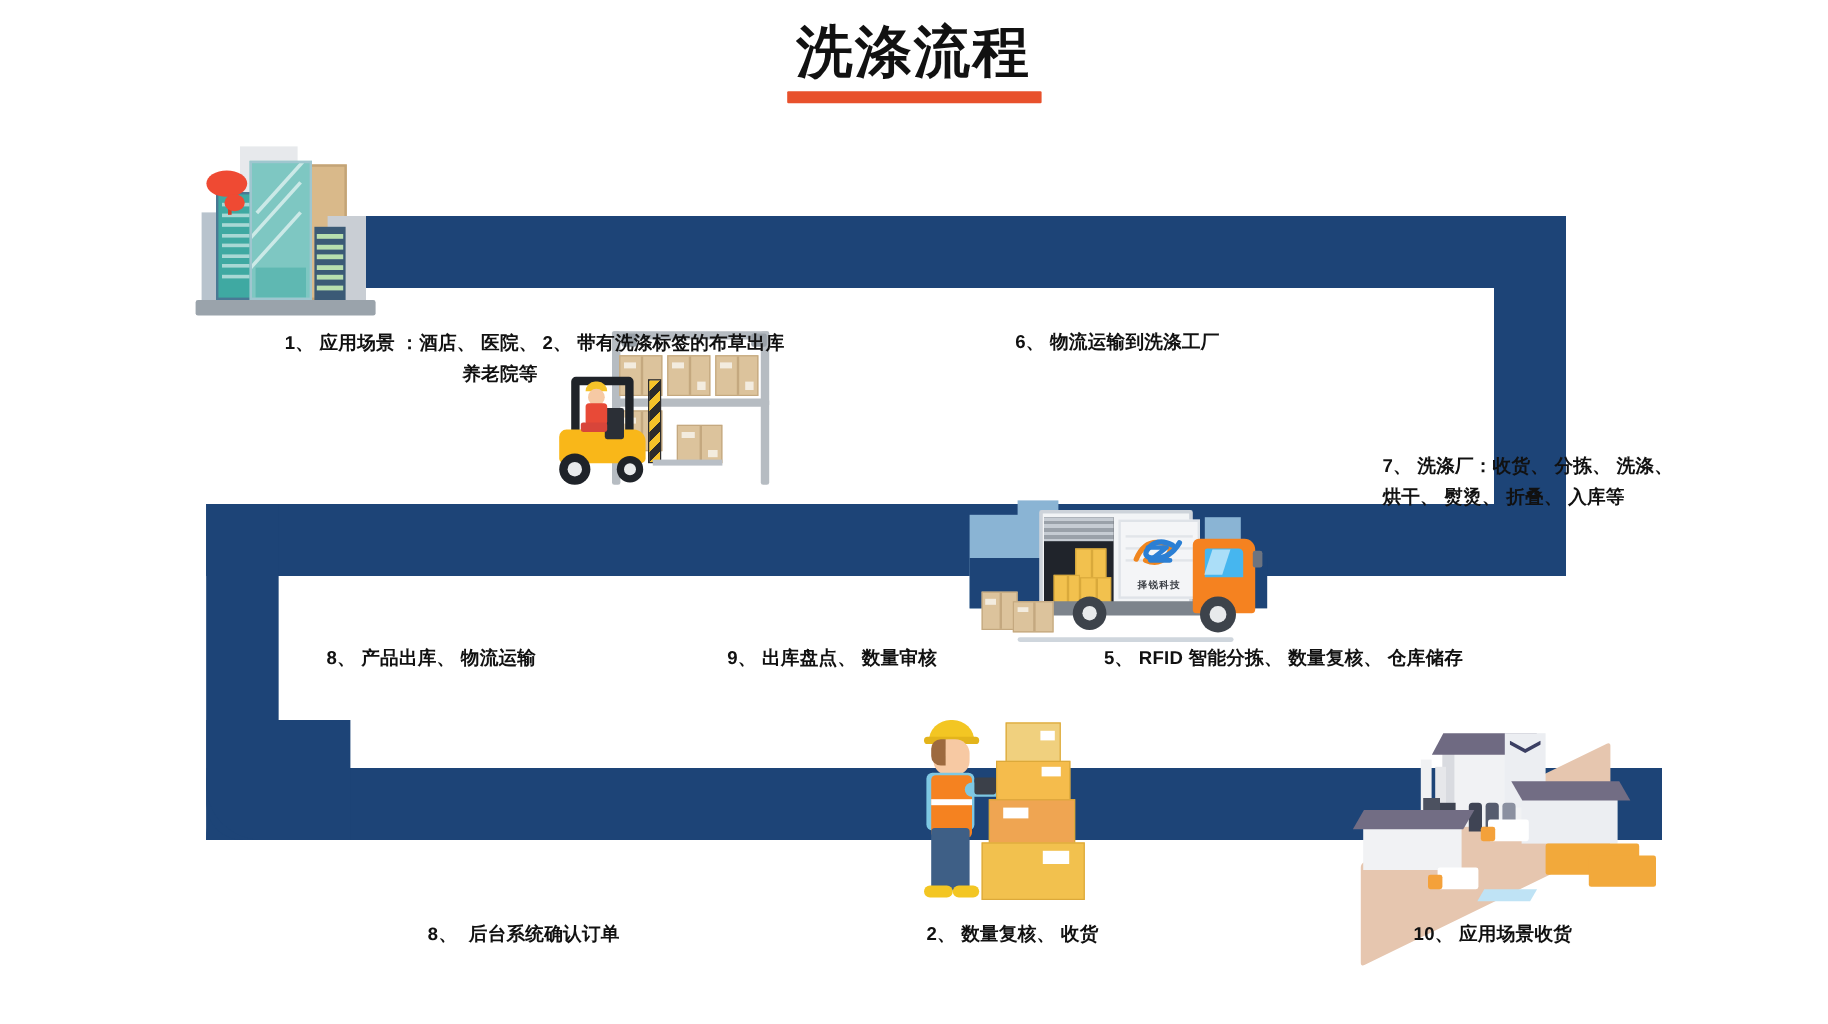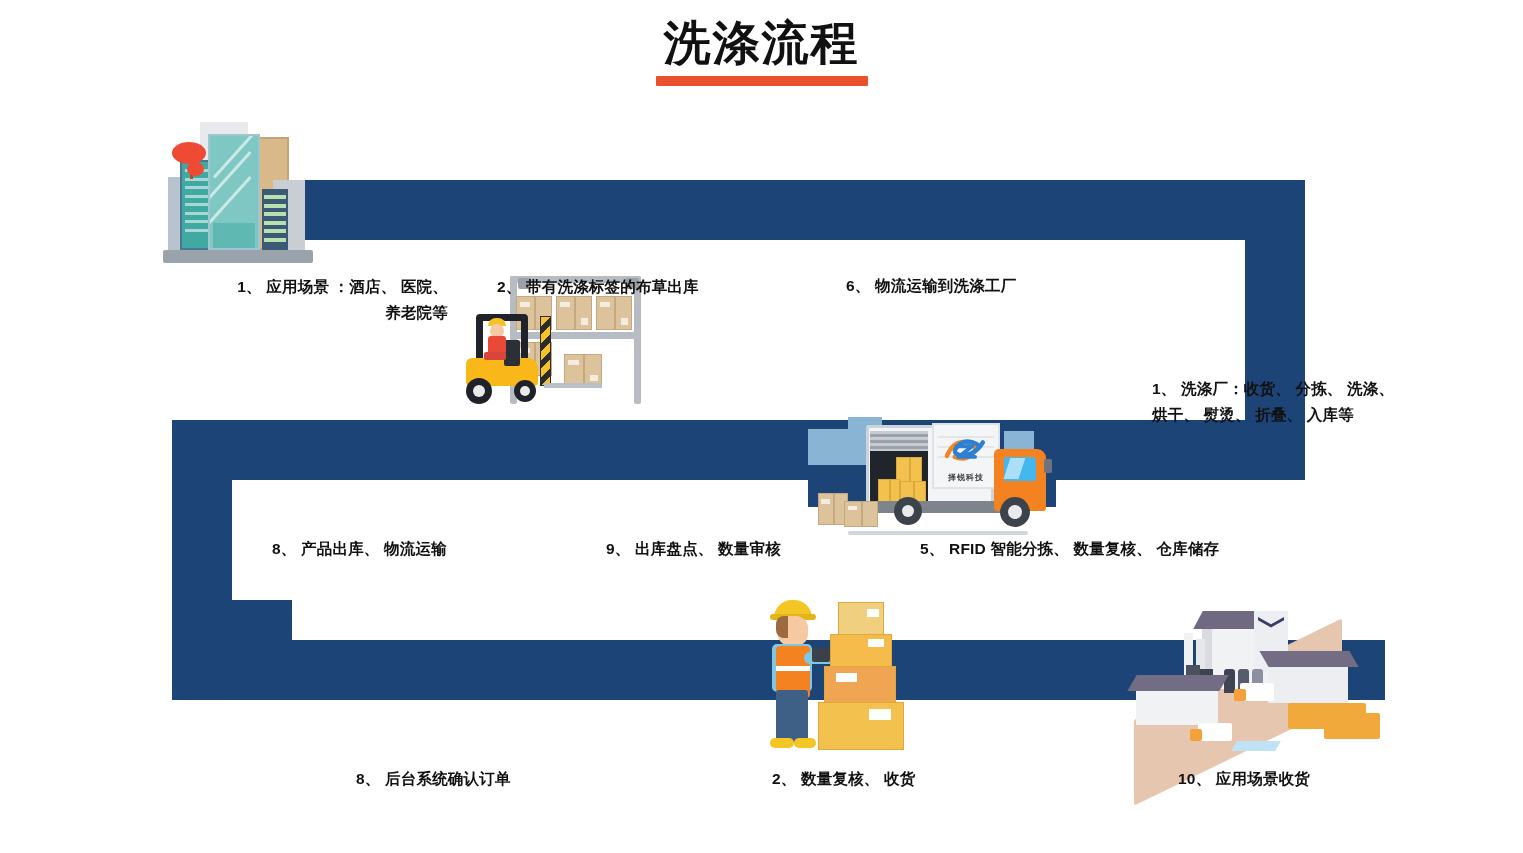--- a/index.html
+++ b/index.html
@@ -213,36 +213,36 @@
   <div class="cab" style="left:24px;top:44px;width:52px;height:56px;"></div>
   <div class="truck-body" style="left:14px;top:88px;width:72px;height:28px;"></div>
   <div class="seat" style="left:52px;top:70px;width:16px;height:26px;"></div>
   <div class="helmet" style="left:36px;top:48px;width:18px;height:8px;"></div>
   <div class="person-head" style="left:38px;top:54px;width:14px;height:14px;"></div>
   <div class="torso" style="left:36px;top:66px;width:18px;height:18px;"></div>
   <div class="leg" style="left:32px;top:82px;width:22px;height:8px;"></div>
   <div class="wheel" style="left:14px;top:108px;width:26px;height:26px;"></div>
   <div class="wheel" style="left:62px;top:110px;width:22px;height:22px;"></div>
 </div>
-<div class="step-label" style="left:452px;top:274px;width:330px;margin-left:45px;">2、 带有洗涤标签的布草出库</div>
+<div class="step-label" style="left:452px;top:274px;width:330px;">2、 带有洗涤标签的布草出库</div>
 
 <div class="illus tr" style="left:808px;top:130px;width:248px;height:132px;">
   <div class="sky" style="left:0;top:16px;width:60px;height:78px;"></div>
   <div class="sky" style="left:40px;top:4px;width:34px;height:90px;"></div>
   <div class="sky" style="left:196px;top:18px;width:30px;height:76px;"></div>
   <div class="skyd" style="left:0;top:52px;width:248px;height:42px;"></div>
 
   <div class="cargo" style="left:58px;top:12px;width:128px;height:82px;"></div>
   <div class="cargo-open" style="left:62px;top:18px;width:58px;height:72px;"></div>
   <div class="shutter" style="left:62px;top:18px;width:58px;height:20px;"></div>
   <div class="ybox" style="left:88px;top:44px;width:26px;height:26px;"></div>
   <div class="ybox" style="left:70px;top:66px;width:22px;height:24px;"></div>
   <div class="ybox" style="left:92px;top:68px;width:26px;height:22px;"></div>
 
-  <div class="brand" style="left:124px;top:10px;width:68px;height:66px;">
+  <div class="brand" style="left:124px;top:20px;width:68px;height:66px;">
     <span class="ln" style="top:18%"></span>
     <span class="ln" style="top:34%"></span>
     <span class="ln" style="top:50%"></span>
     <svg class="zmark" viewBox="0 0 100 64">
       <path d="M10 44 Q24 10 54 16 Q78 21 62 40 Q48 55 26 46" fill="none" stroke="#f0861f" stroke-width="9" stroke-linecap="round"></path>
       <path d="M84 16 Q66 46 36 42 Q18 38 34 22 Q50 8 72 20" fill="none" stroke="#2b7fd4" stroke-width="9" stroke-linecap="round"></path>
       <path d="M30 24 L62 24 L34 46 L68 46" fill="none" stroke="#2b7fd4" stroke-width="8" stroke-linecap="round" stroke-linejoin="round"></path>
     </svg>
     <span class="bname">择锐科技</span>
   </div>
@@ -282,30 +282,30 @@
   <div class="blk" style="left:140px;top:48px;width:80px;height:44px;background:#eceef2;"></div>
   <div class="blk" style="left:136px;top:40px;width:90px;height:16px;background:#726d84;transform:skewX(30deg);"></div>
   <div class="blk" style="left:160px;top:92px;width:78px;height:26px;background:#f2a93b;border-radius:2px;"></div>
   <div class="blk" style="left:196px;top:102px;width:56px;height:26px;background:#f2a93b;border-radius:2px;"></div>
   <div class="blk" style="left:112px;top:72px;width:34px;height:18px;background:#ffffff;border-radius:2px;"></div>
   <div class="blk" style="left:106px;top:78px;width:12px;height:12px;background:#f4a13a;border-radius:2px;"></div>
   <div class="blk" style="left:70px;top:112px;width:34px;height:18px;background:#ffffff;border-radius:2px;"></div>
   <div class="blk" style="left:62px;top:118px;width:12px;height:12px;background:#f4a13a;border-radius:2px;"></div>
   <div class="blk" style="left:106px;top:130px;width:44px;height:10px;background:#bfe3f5;transform:skewX(-30deg);"></div>
 </div>
-<div class="step-label onband" style="left:1152px;top:376px;width:300px;">1、 洗涤厂：收货、 分拣、 洗涤、
+<div class="step-label onband" style="left:1152px;top:376px;width:300px;">7、 洗涤厂：收货、 分拣、 洗涤、
 烘干、 熨烫、 折叠、 入库等</div>
 
 <div class="step-label" style="left:920px;top:536px;width:420px;">5、 RFID 智能分拣、 数量复核、 仓库储存</div>
 
 <div class="step-label" style="left:606px;top:536px;width:300px;">9、 出库盘点、 数量审核</div>
 
 <div class="step-label" style="left:272px;top:536px;width:300px;">8、 产品出库、 物流运输</div>
 
-<div class="step-label" style="left:356px;top:766px;width:300px;">8、 后台系统确认订单</div>
+<div class="step-label" style="left:356px;top:766px;width:300px;font-family:Liberation Mono, monospace;">8、 后台系统确认订单</div>
 
 <div class="illus st" style="left:756px;top:586px;width:160px;height:168px;">
   <div style="position:absolute;left:18px;top:14px;width:38px;height:18px;background:#f3c623;border-radius:18px 18px 0 0;"></div>
   <div style="position:absolute;left:14px;top:28px;width:46px;height:6px;background:#e3b41b;border-radius:3px;"></div>
   <div style="position:absolute;left:22px;top:30px;width:30px;height:30px;background:#f7c9a3;border-radius:12px;"></div>
   <div style="position:absolute;left:20px;top:30px;width:12px;height:22px;background:#9d6a3f;border-radius:8px 0 0 8px;"></div>
   <div style="position:absolute;left:16px;top:58px;width:40px;height:48px;background:#7ec8e3;border-radius:5px;"></div>
   <div style="position:absolute;left:20px;top:60px;width:34px;height:52px;background:#f58220;border-radius:4px;"></div>
   <div style="position:absolute;left:20px;top:80px;width:34px;height:5px;background:#ffffff;"></div>
   <div style="position:absolute;left:48px;top:66px;width:36px;height:12px;background:#7ec8e3;border-radius:6px;"></div>

